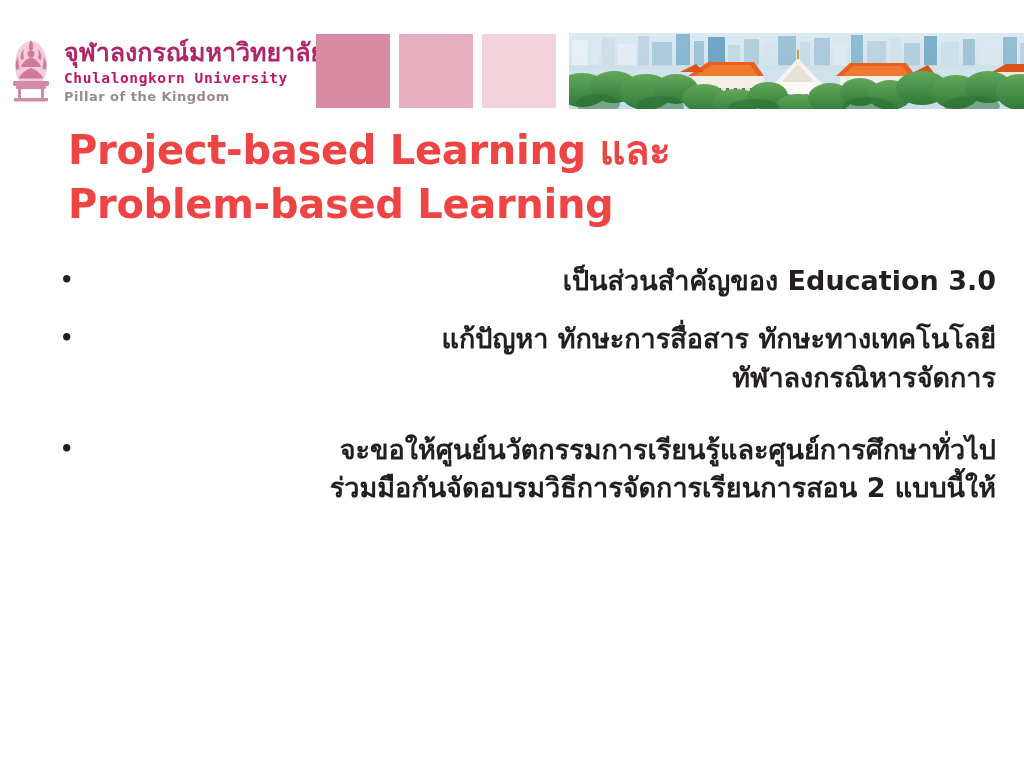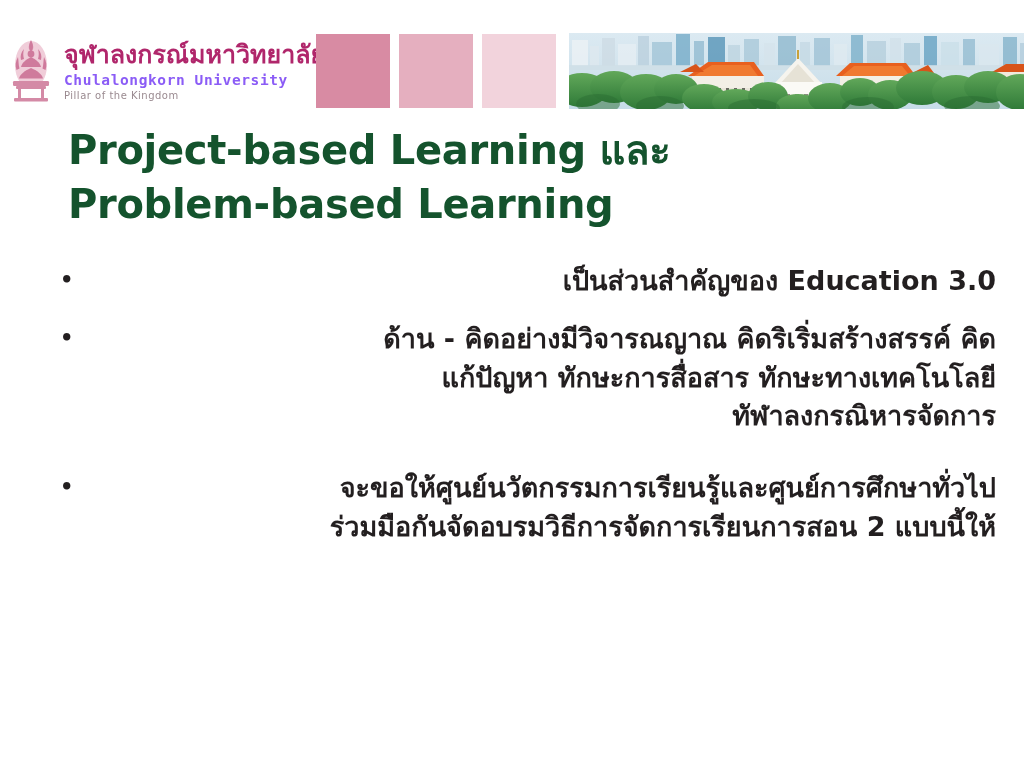--- a/index.html
+++ b/index.html
@@ -60,32 +60,33 @@
     font-weight: bold;
     color: #b0266b;
     letter-spacing: 0px;
     white-space: nowrap;
     line-height: 1.15;
   }
   .logo-en {
     font-family: "DejaVu Sans Mono", monospace;
     font-size: 14.5px;
     font-weight: bold;
-    color: #8b5cf6;
+    color: #be185d;
     letter-spacing: 0.6px;
     margin-top: 3px;
     white-space: nowrap;
   }
   .logo-tag {
     font-family: "DejaVu Sans", sans-serif;
-    font-size: 10px;
+    font-size: 13px;
     color: #9a8a90;
     letter-spacing: 0.5px;
     margin-top: 4px;
     white-space: nowrap;
+    font-weight: bold;
   }
 
   .swatches {
     display: flex;
     gap: 9px;
     margin-left: 16px;
     align-items: center;
   }
   .swatch {
     width: 74px;
@@ -105,21 +106,21 @@
 
   
   .title {
     position: absolute;
     left: 68px;
     top: 124px;
     width: 900px;
     font-family: "DejaVu Sans", sans-serif;
     font-size: 40px;
     font-weight: bold;
-    color: #14532d;
+    color: #ef4444;
     line-height: 1.34;
     letter-spacing: -0.3px;
   }
   .title-line { white-space: nowrap; }
 
   
   .body {
     position: absolute;
     left: 56px;
     top: 262px;
@@ -325,21 +326,20 @@
       <div class="bullet-text">
         <span class="ln">เป็นส่วนสำคัญของ Education 3.0</span>
       </div>
     </div>
 
     <div class="gap-lg"></div>
 
     <div class="bullet">
       <div class="bullet-mark">•</div>
       <div class="bullet-text">
-        <span class="ln">ด้าน  - คิดอย่างมีวิจารณญาณ คิดริเริ่มสร้างสรรค์ คิด</span>
         <span class="ln">แก้ปัญหา ทักษะการสื่อสาร ทักษะทางเทคโนโลยี</span>
         <span class="ln">ทัฬาลงกรณิหารจัดการ</span>
       </div>
     </div>
 
     <div class="gap-xl"></div>
 
     <div class="bullet">
       <div class="bullet-mark">•</div>
       <div class="bullet-text">

